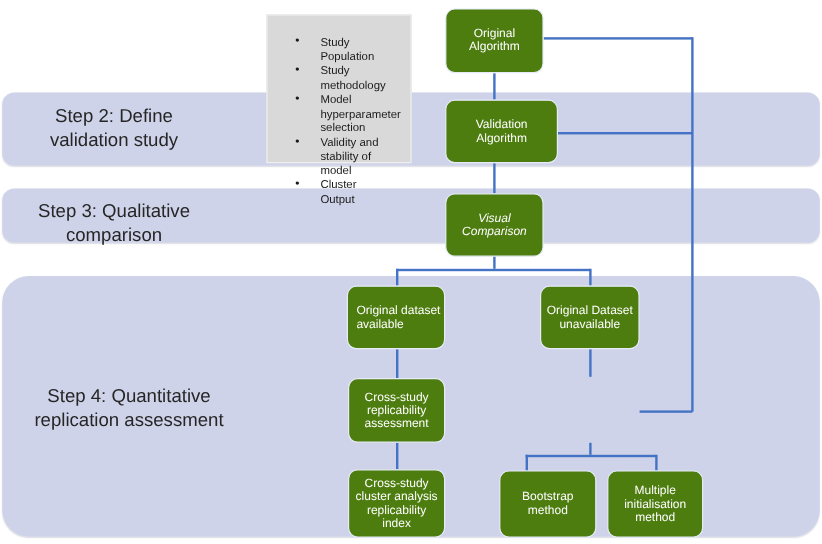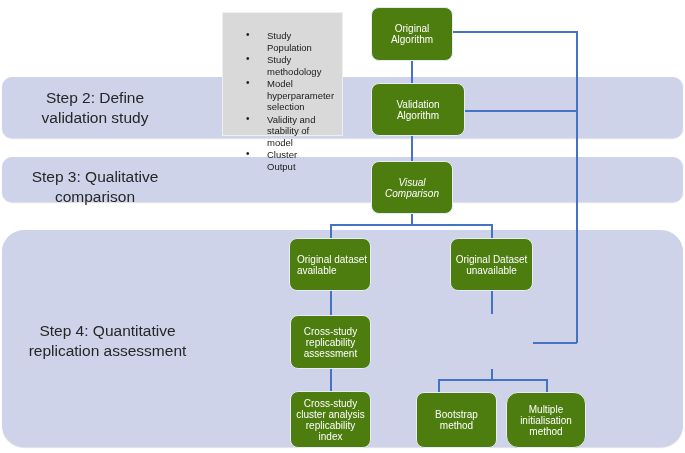--- a/index.html
+++ b/index.html
@@ -95,17 +95,17 @@
 available</div>
   <div class="node" style="left:450px;top:238px;width:83px;height:53px;">Original Dataset
 unavailable</div>
   <div class="node" style="left:290px;top:315px;width:81px;height:54px;">Cross-study
 replicability
 assessment</div>
   <div class="node" style="left:290px;top:391px;width:81px;height:57px;">Cross-study
 cluster analysis
 replicability index</div>
   <div class="node" style="left:397px;top:392px;width:81px;height:56px;margin-left:19px;">Bootstrap method</div>
-  <div class="node" style="left:506px;top:392px;width:80px;height:56px;border-radius:12px;">Multiple
+  <div class="node" style="left:506px;top:392px;width:80px;height:56px;">Multiple
 initialisation
 method</div>
 
 </div>
 
 </body></html>

